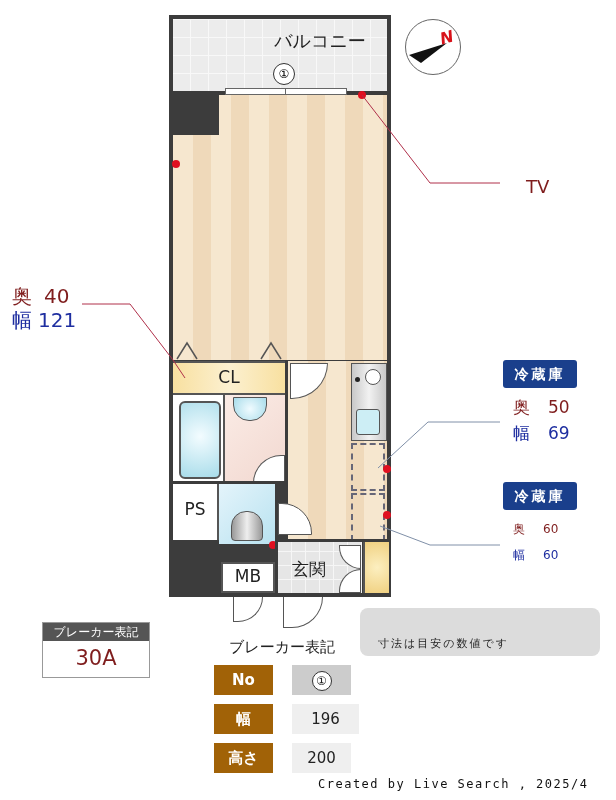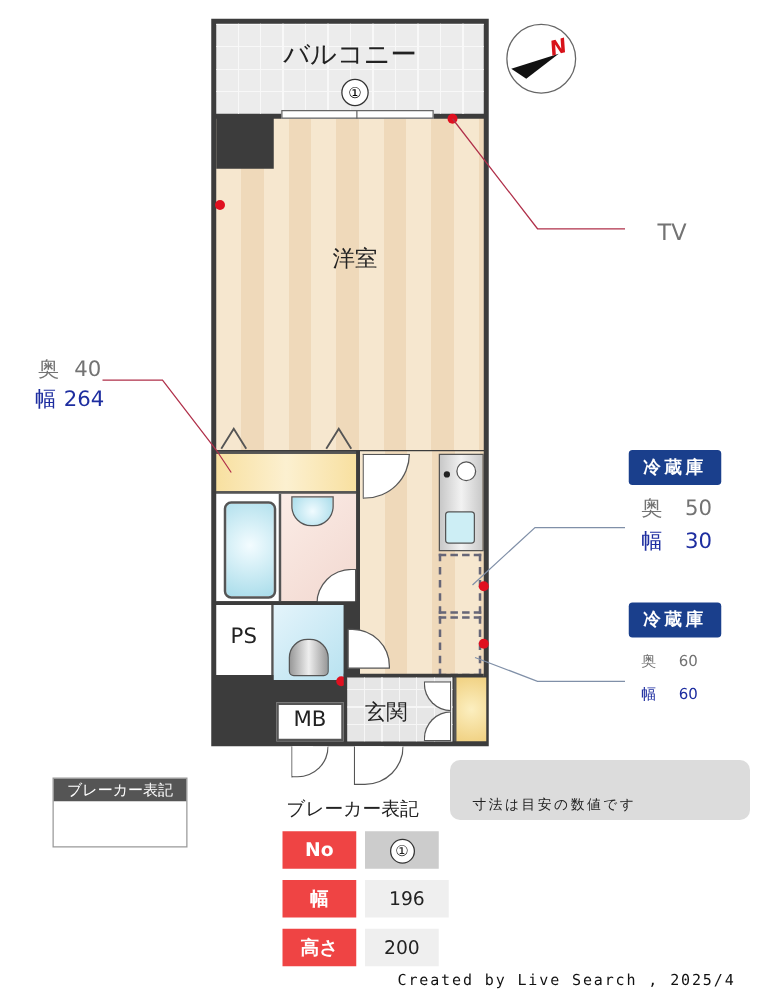--- a/index.html
+++ b/index.html
@@ -13,54 +13,54 @@
       repeating-linear-gradient(0deg, transparent 0, transparent 17px, #f8f8f8 17px, #f8f8f8 18px),
       repeating-linear-gradient(90deg, transparent 0, transparent 17px, #f8f8f8 17px, #f8f8f8 18px);
   }
   .tile2 { background-color:#e6e6e6;
     background-image:
       repeating-linear-gradient(0deg, transparent 0, transparent 13px, #f6f6f6 13px, #f6f6f6 14px),
       repeating-linear-gradient(90deg, transparent 0, transparent 13px, #f6f6f6 13px, #f6f6f6 14px);
   }
   .label { color:#222; text-align:center; }
   .outlet { width:8px; height:8px; border-radius:50%; background:#e01020; }
-  .red { color:#737373; }
+  .red { color:#7f1d1d; }
   .blue { color:#1e2ea0; }
   .navy-badge { background:#1a3f8c; color:#fff; font-weight:bold; border-radius:3px; text-align:center; }
-  .cell-navy { background:#ef4444; color:#fff; text-align:center; font-weight:bold; font-size:15px; line-height:30px;margin-left:12px; }
+  .cell-navy { background:#a16207; color:#fff; text-align:center; font-weight:bold; font-size:15px; line-height:30px; }
   .cell-grey { background:#efefef; color:#222; text-align:center; font-size:15px; line-height:30px; }
   .door-arc { border:1.5px solid #555; background:#fff; }
 </style>
 </head>
 <body>
 
 <div class="abs" style="left:169px;top:15px;width:222px;height:582px;">
 
   <div class="abs wall" style="left:0;top:0;width:222px;height:582px;"></div>
 
   <div class="abs tile" style="left:4px;top:4px;width:214px;height:72px;"></div>
-  <div class="abs label" style="left:4px;top:14px;width:214px;font-size:21px;">バルコニー</div>
+  <div class="abs label" style="left:4px;top:14px;width:214px;font-size:18px;padding-left:40px;">バルコニー</div>
   <div class="abs" style="left:104px;top:48px;width:20px;height:20px;border:1px solid #333;border-radius:50%;background:#fff;font-size:12px;text-align:center;line-height:20px;">①</div>
 
   <div class="abs stripes" style="left:4px;top:80px;width:214px;height:265px;"></div>
   <div class="abs wall" style="left:4px;top:78px;width:46px;height:42px;"></div>
 
   <div class="abs" style="left:56px;top:73px;width:120px;height:5px;background:#fff;border:1px solid #666;"></div>
   <div class="abs" style="left:116px;top:73px;width:1px;height:7px;background:#666;"></div>
-  <div class="abs label" style="left:40px;top:180px;width:150px;font-size:18px;">洋室</div>
 
   <div class="abs outlet" style="left:3px;top:145px;"></div>
   <div class="abs outlet" style="left:189px;top:76px;"></div>
 
   <svg class="abs" style="left:6px;top:326px;" width="120" height="20">
     <polyline points="2,18 12,2 22,18" fill="none" stroke="#555" stroke-width="1.5"></polyline>
     <polyline points="86,18 96,2 106,18" fill="none" stroke="#555" stroke-width="1.5"></polyline>
   </svg>
 
   <div class="abs" style="left:4px;top:346px;width:112px;height:30px;background:linear-gradient(90deg,#f8e0a0,#fcf0d0 50%,#f8e0a0);border-top:2px solid #555;border-bottom:2px solid #555;"></div>
+  <div class="abs label" style="left:4px;top:352px;width:112px;font-size:17px;">CL</div>
   <div class="abs wall" style="left:116px;top:346px;width:3px;height:34px;"></div>
 
   <div class="abs stripes" style="left:119px;top:346px;width:99px;height:180px;"></div>
 
   <div class="abs" style="left:4px;top:380px;width:50px;height:86px;background:#fff;border-right:2px solid #555;"></div>
   <div class="abs" style="left:10px;top:386px;width:38px;height:74px;border:2px solid #555;border-radius:6px;background:radial-gradient(circle at 50% 45%,#f3fcff,#a8dcea);"></div>
 
   <div class="abs" style="left:56px;top:380px;width:60px;height:86px;background:linear-gradient(135deg,#fbece6,#f2d8d0);"></div>
   <div class="abs" style="left:64px;top:382px;width:32px;height:22px;border:1.5px solid #555;border-radius:0 0 16px 16px;background:radial-gradient(circle,#f0fbff,#a8dcea);"></div>
   <div class="abs door-arc" style="left:84px;top:440px;width:30px;height:26px;border-radius:30px 0 0 0;"></div>
@@ -111,43 +111,44 @@
 
 <svg class="abs" style="left:0;top:0;" width="616" height="800">
   <polyline points="362,95 430,183 500,183" fill="none" stroke="#b0304a" stroke-width="1"></polyline>
   <polyline points="82,304 130,304 173,360 185,378" fill="none" stroke="#b0304a" stroke-width="1"></polyline>
   <polyline points="378,468 428,422 500,422" fill="none" stroke="#8090a8" stroke-width="1"></polyline>
   <polyline points="380,526 430,545 500,545" fill="none" stroke="#8090a8" stroke-width="1"></polyline>
 </svg>
 
 <div class="abs red" style="left:526px;top:176px;font-size:18px;">TV</div>
 
-<div class="abs" style="left:28px;top:284px;font-size:17px;line-height:24px;text-align:center;">
+<div class="abs" style="left:12px;top:284px;font-size:20px;line-height:24px;">
   <div class="red"><span>奥</span><span style="display:inline-block;width:12px;"></span><span>40</span></div>
-  <div class="blue"><span>幅</span><span style="display:inline-block;width:6px;"></span><span>264</span></div>
+  <div class="blue"><span>幅</span><span style="display:inline-block;width:6px;"></span><span>121</span></div>
 </div>
 
 <div class="abs navy-badge" style="left:503px;top:360px;width:74px;height:28px;line-height:28px;font-size:14px;letter-spacing:3px;">冷蔵庫</div>
 <div class="abs" style="left:513px;top:394px;font-size:17px;line-height:26px;">
   <div class="red"><span>奥</span><span style="display:inline-block;width:18px;"></span><span>50</span></div>
-  <div class="blue"><span>幅</span><span style="display:inline-block;width:18px;"></span><span>30</span></div>
+  <div class="blue"><span>幅</span><span style="display:inline-block;width:18px;"></span><span>69</span></div>
 </div>
 
 <div class="abs navy-badge" style="left:503px;top:482px;width:74px;height:28px;line-height:28px;font-size:14px;letter-spacing:3px;">冷蔵庫</div>
 <div class="abs" style="left:513px;top:516px;font-size:12px;line-height:26px;">
   <div class="red"><span>奥</span><span style="display:inline-block;width:18px;"></span><span>60</span></div>
   <div class="blue"><span>幅</span><span style="display:inline-block;width:18px;"></span><span>60</span></div>
 </div>
 
 <div class="abs" style="left:360px;top:608px;width:240px;height:48px;background:#dcdcdc;border-radius:8px;font-size:11px;color:#222;letter-spacing:2px;">
   <div style="position:absolute;left:18px;top:28px;">寸法は目安の数値です</div>
 </div>
 
 <div class="abs" style="left:42px;top:622px;width:106px;height:54px;border:1px solid #999;">
   <div style="background:#555;color:#fff;font-size:12px;text-align:center;height:18px;line-height:18px;">ブレーカー表記</div>
+  <div class="red" style="text-align:center;font-size:21px;line-height:34px;">30A</div>
 </div>
 
 <div class="abs" style="left:222px;top:638px;width:120px;font-size:15px;color:#222;text-align:center;">ブレーカー表記</div>
 <div class="abs cell-navy" style="left:214px;top:665px;width:59px;height:30px;">No</div>
 <div class="abs cell-grey" style="left:292px;top:665px;width:59px;height:30px;background:#cccccc;">
   <span style="display:inline-block;width:18px;height:18px;line-height:18px;font-size:12px;border:1px solid #333;border-radius:50%;background:#fff;vertical-align:middle;">①</span>
 </div>
 <div class="abs cell-navy" style="left:214px;top:704px;width:59px;height:30px;">幅</div>
 <div class="abs cell-grey" style="left:292px;top:704px;width:67px;height:30px;">196</div>
 <div class="abs cell-navy" style="left:214px;top:743px;width:59px;height:30px;text-align:center;">高さ</div>

